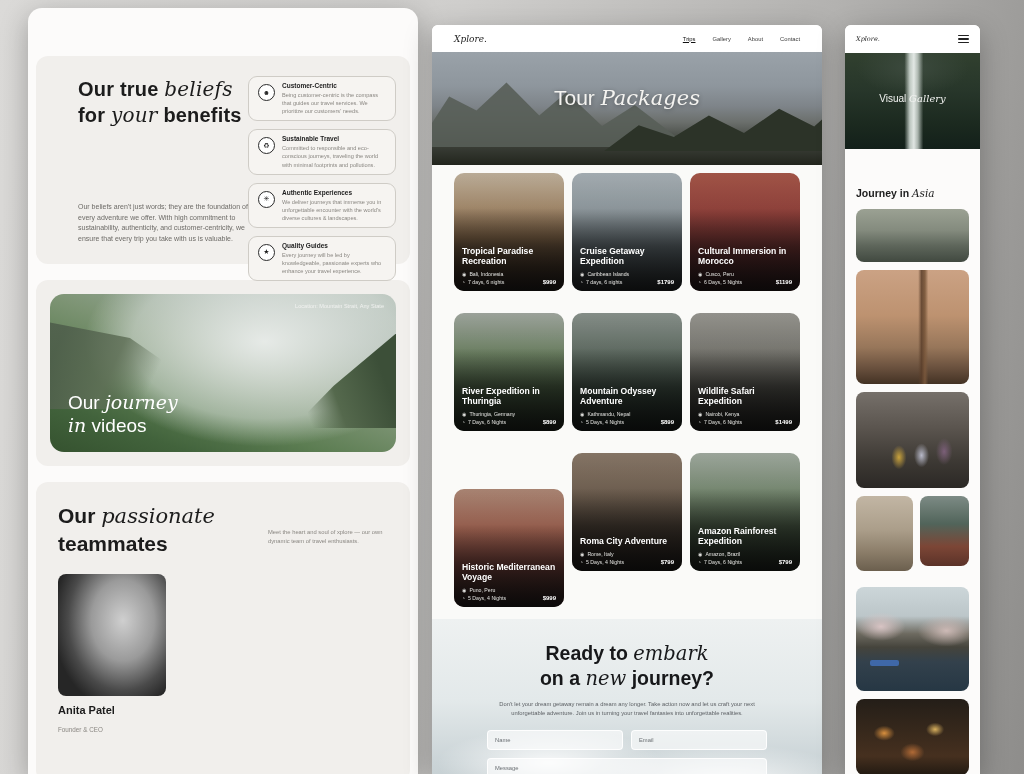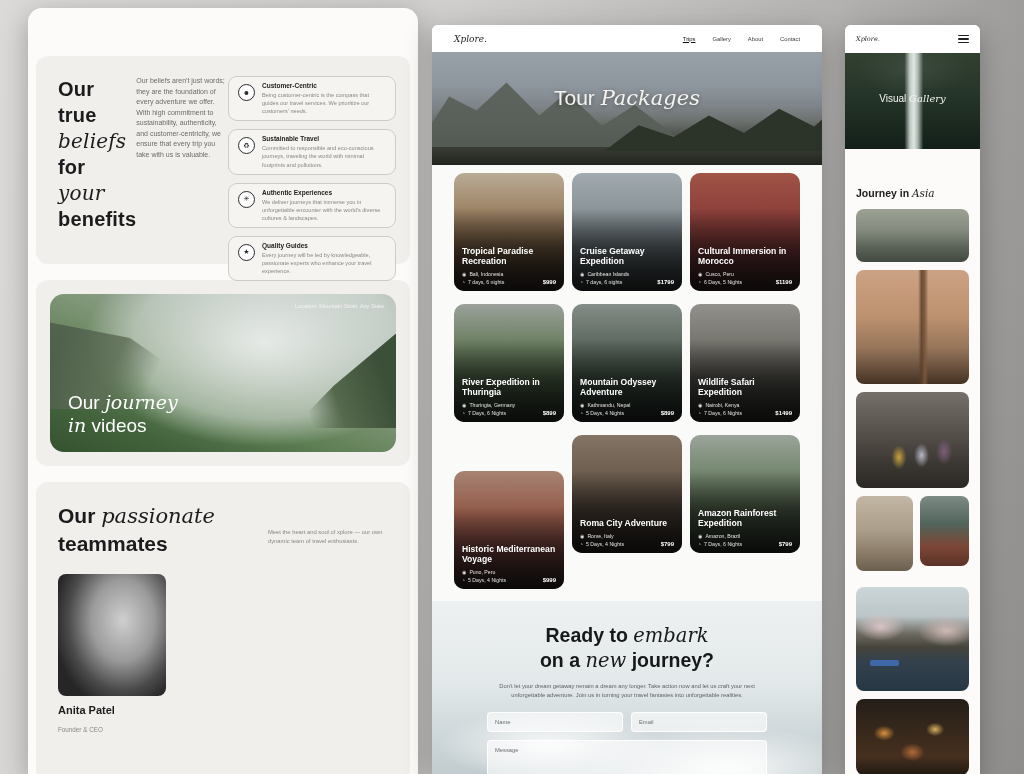--- a/index.html
+++ b/index.html
@@ -11,21 +11,21 @@
   }
   .stage{position:relative;width:1024px;height:774px;}
   .panel{position:absolute;background:#fcfbfa;box-shadow:0 8px 28px rgba(0,0,0,.28);overflow:hidden;}
   .serif-i{font-family:"DejaVu Serif",serif;font-style:italic;font-weight:400;}
 
   
   .panel-left{left:28px;top:8px;width:390px;height:766px;border-radius:14px 14px 0 0;}
   .lp-section{background:#f1efec;border-radius:12px;margin:0 8px;}
   .lp-top-band{height:48px;}
   .sec-beliefs{height:208px;display:flex;padding:20px 14px 16px 22px;box-sizing:border-box;}
-  .beliefs-left{width:170px;display:flex;flex-direction:row;justify-content:space-between;}
+  .beliefs-left{width:170px;display:flex;flex-direction:column;justify-content:space-between;margin-left:20px;}
   .beliefs-h{font-size:20px;line-height:1.3;font-weight:600;letter-spacing:.2px;}
   .beliefs-p{font-size:7px;line-height:1.5;color:#6d6b67;padding-bottom:4px;}
   .beliefs-cards{flex:1;display:flex;flex-direction:column;gap:8px;}
   .bcard{border:1px solid #cfccc6;background:#f6f4f1;border-radius:9px;padding:5px 9px;display:flex;gap:7px;align-items:flex-start;}
   .bcard .cir{width:15px;height:15px;min-width:15px;border:1px solid #2a2a2a;border-radius:50%;display:flex;align-items:center;justify-content:center;font-size:7px;margin-top:2px;background:#fff;}
   .bcard h4{margin:0 0 2px;font-size:6.5px;}
   .bcard p{margin:0;font-size:5.6px;line-height:1.45;color:#8a8782;}
   .sec-videos{margin-top:16px;height:186px;padding:14px;box-sizing:border-box;}
   .video-card{position:relative;width:100%;height:100%;border-radius:14px;overflow:hidden;
     background:
@@ -60,21 +60,21 @@
   .nav-links a{font-size:5.8px;color:#3c3c3c;text-decoration:none;}
   .nav-links a.active{text-decoration:underline;color:#111;}
   .hero{position:relative;height:113px;overflow:hidden;
     background:linear-gradient(180deg,#9aa2a9 0%,#8e969d 30%,#7e8489 48%,#6b6f6c 62%,#3e423b 80%,#22251d 100%);}
   .hero::before{content:"";position:absolute;left:-4%;top:22%;width:70%;height:62%;background:#585e58;
     clip-path:polygon(0 100%,12% 28%,22% 48%,33% 8%,45% 55%,55% 22%,68% 70%,80% 40%,100% 100%);opacity:.9;}
   .hero::after{content:"";position:absolute;right:-4%;top:30%;width:60%;height:58%;background:#2c3328;
     clip-path:polygon(0 100%,15% 60%,30% 78%,45% 45%,60% 72%,75% 35%,90% 62%,100% 30%,100% 100%);}
   .hero-title{position:absolute;left:0;right:0;top:34px;text-align:center;color:#f4f3f0;font-size:21px;font-weight:400;z-index:2;text-shadow:0 1px 4px rgba(0,0,0,.35);}
   .cards-wrap{background:#fafaf8;padding:8px 22px 12px;}
-  .cards-grid{display:grid;grid-template-columns:repeat(3,1fr);gap:13px 8px;}
+  .cards-grid{display:grid;grid-template-columns:repeat(3,1fr);gap:22px 8px;}
   .tcard{position:relative;height:118px;border-radius:10px;overflow:hidden;color:#fff;}
   .tcard .ovl{position:absolute;inset:0;background:linear-gradient(180deg,rgba(0,0,0,.05) 30%,rgba(8,8,8,.55) 62%,rgba(6,6,6,.88) 100%);}
   .tcard .txt{position:absolute;left:0;right:0;bottom:0;padding:7px 8px 6px;z-index:2;}
   .tcard h3{margin:0 0 4px;font-size:8.6px;line-height:1.25;font-weight:700;}
   .tmeta{display:flex;align-items:center;gap:3px;font-size:5.2px;color:#e3e3e0;margin-top:2px;}
   .tmeta .ic{font-size:5px;}
   .tmeta .price{margin-left:auto;font-size:6px;font-weight:700;color:#fff;}
   .img-c1{background:linear-gradient(180deg,#c3b49e 0%,#a98f71 28%,#7d6144 55%,#4a3726 80%,#2c211a 100%);}
   .img-c2{background:linear-gradient(180deg,#aab3b8 0%,#8f999e 35%,#5d686d 65%,#2e3538 100%);}
   .img-c3{background:linear-gradient(180deg,#a8584a 0%,#93423c 35%,#6b2d2c 65%,#351a1c 100%);}

